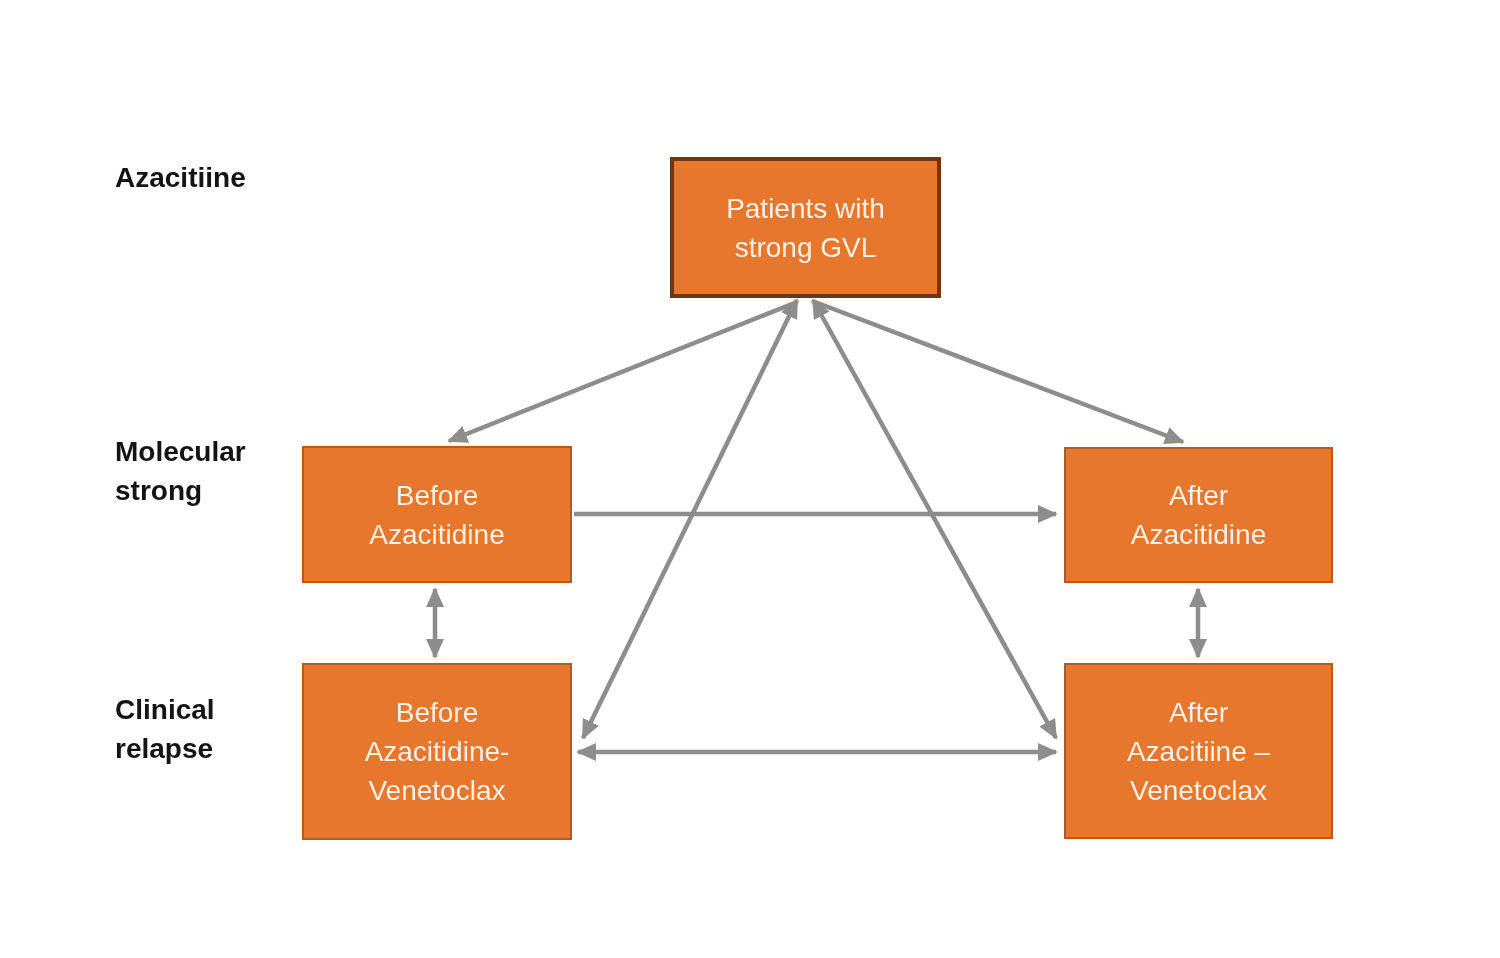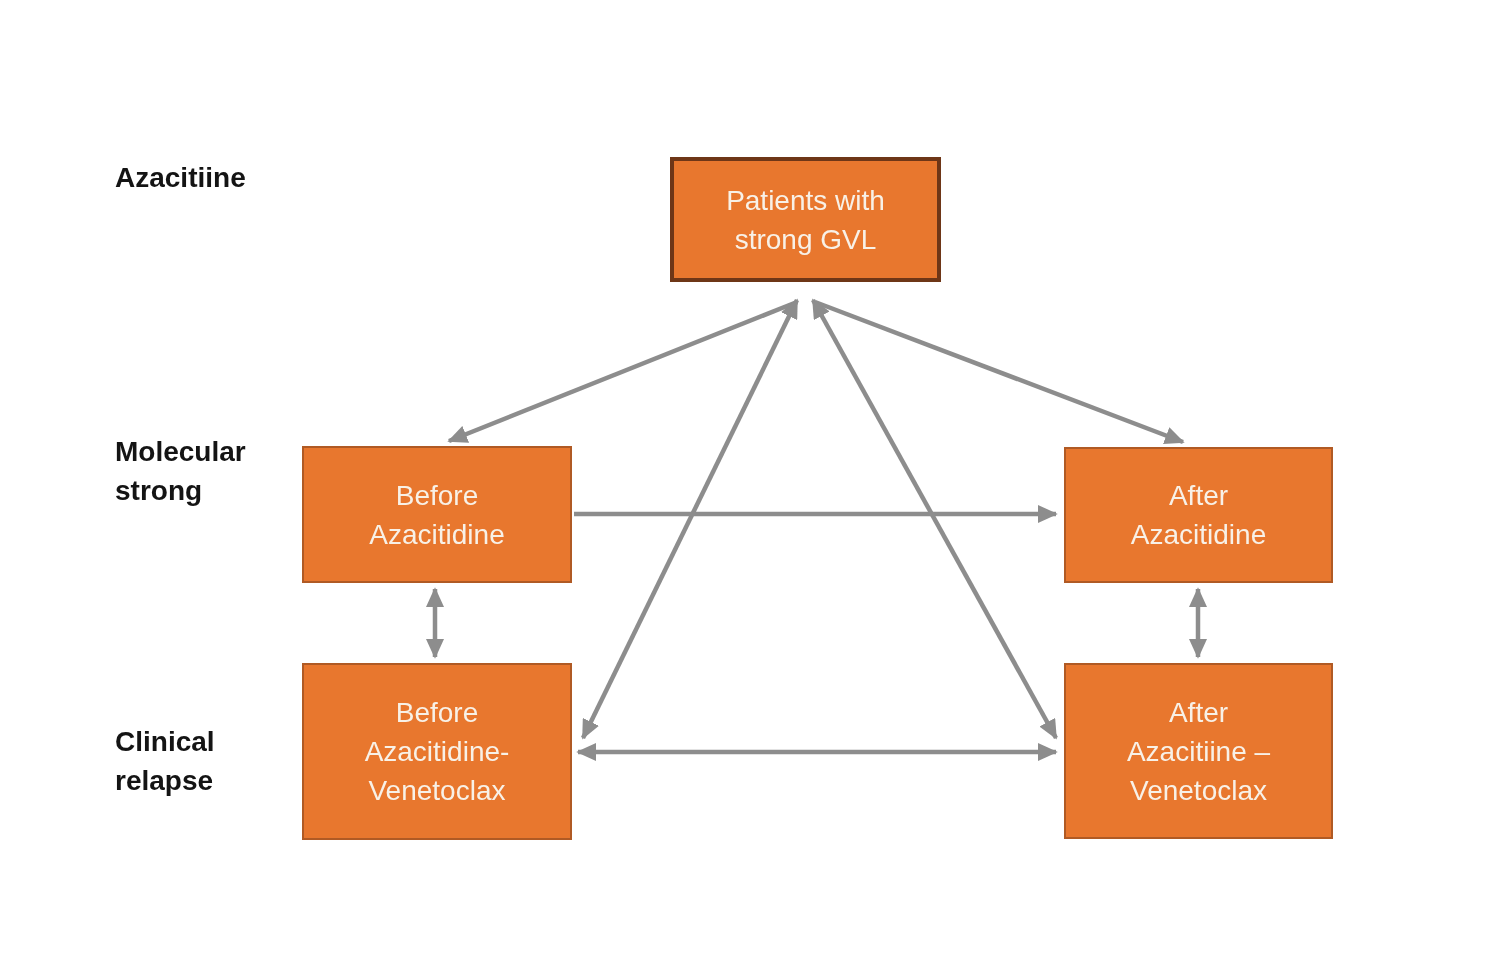--- a/index.html
+++ b/index.html
@@ -25,34 +25,34 @@
     position:absolute;
     display:flex;align-items:center;justify-content:center;
     text-align:center;
     background:var(--box-fill);
     border:2px solid var(--box-border);
     box-sizing:border-box;
     color:var(--box-text);
     font-size:28px;line-height:39px;
   }
   .node .node-label{white-space:pre-line;}
-  #node-patients-gvl{left:670px;top:157px;width:271px;height:125px;border:4px solid var(--top-box-border);}
+  #node-patients-gvl{left:670px;top:157px;width:271px;height:141px;border:4px solid var(--top-box-border);}
   #node-before-aza{left:302px;top:446px;width:270px;height:137px;}
   #node-after-aza{left:1064px;top:447px;width:269px;height:136px;}
   #node-before-aza-ven{left:302px;top:663px;width:270px;height:177px;}
   #node-after-aza-ven{left:1064px;top:663px;width:269px;height:176px;}
   .row-label{
     position:absolute;left:115px;
     font-weight:bold;font-size:28px;line-height:39px;
     color:var(--label-text);
     white-space:pre-line;
   }
   #lbl-remission{top:158px;}
   #lbl-molecular{top:432px;}
-  #lbl-clinical{top:690px;margin-top:32px;}
+  #lbl-clinical{top:690px;}
 </style>
 </head>
 <body>
 
 <div class="canvas">
 
   <svg id="edges" width="1500" height="958">
     <defs>
       <marker id="arrowEnd" viewBox="0 0 4.4 4" markerWidth="4.4" markerHeight="4" refX="4" refY="2" orient="auto" markerUnits="strokeWidth">
         <path d="M0,0 L4.4,2 L0,4 Z" fill="currentColor"></path>

